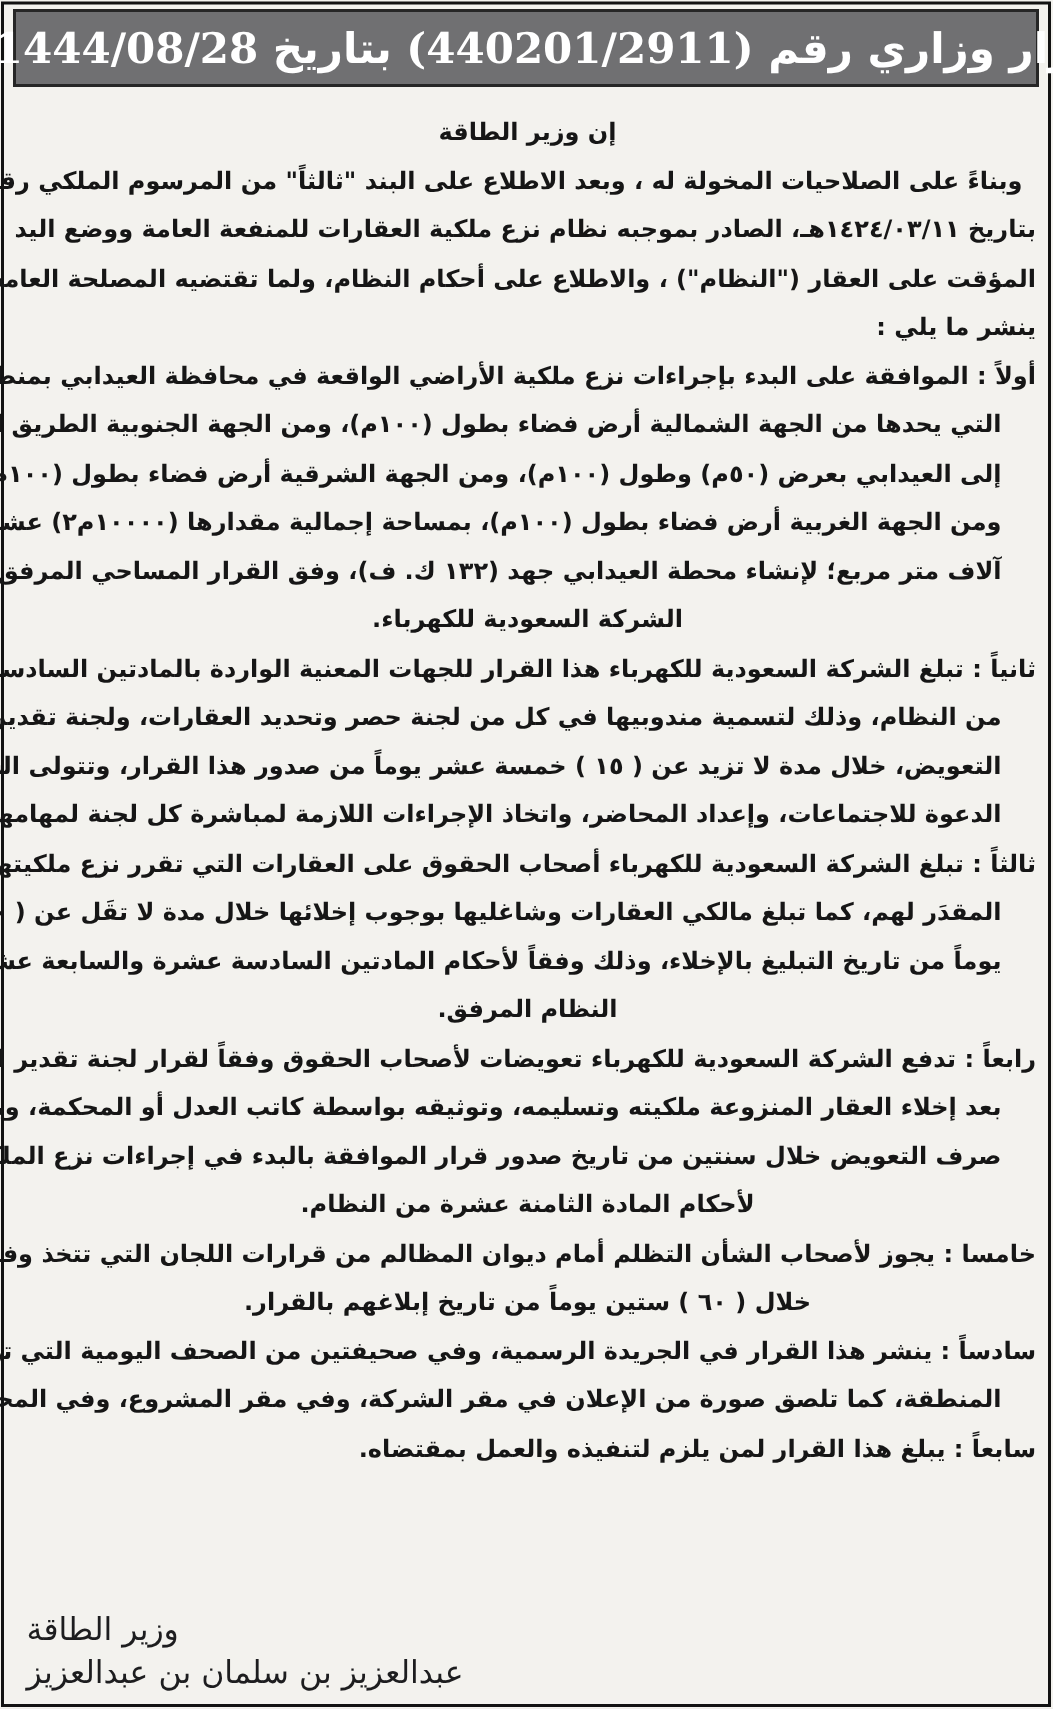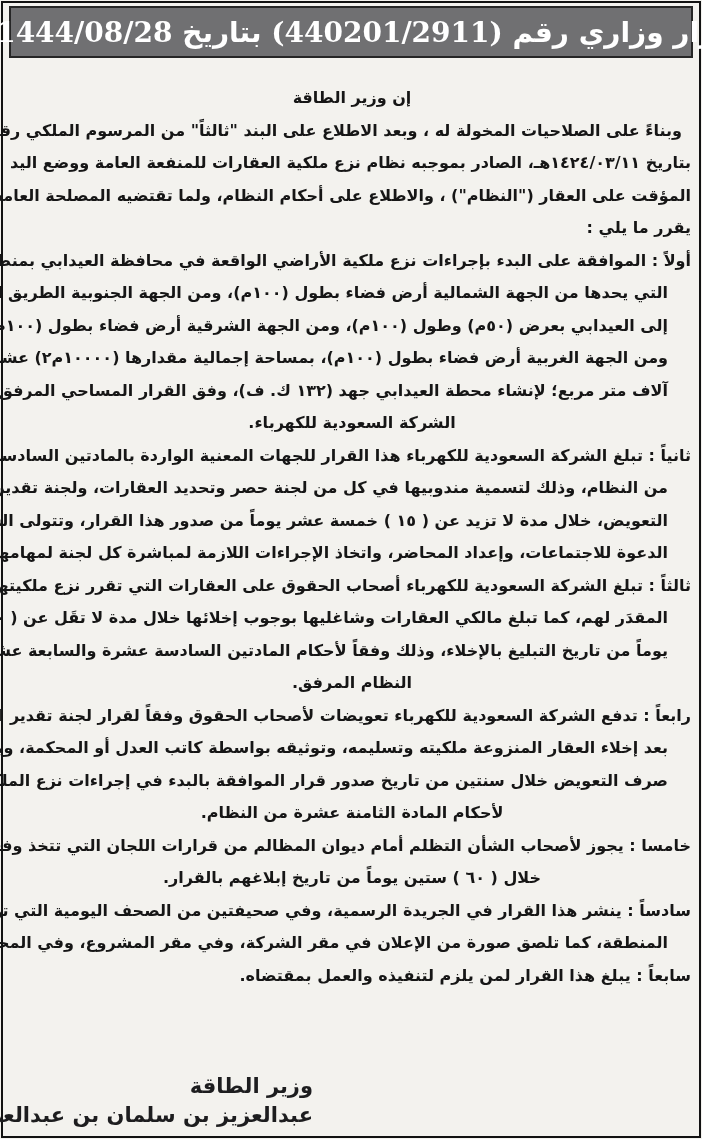--- a/index.html
+++ b/index.html
@@ -26,21 +26,21 @@
     box-sizing:border-box;
     display:flex;align-items:center;justify-content:center;
     color:#ffffff;
     font-family:"DejaVu Serif","DejaVu Sans",sans-serif;
     font-weight:bold;
     font-size:28px;
     white-space:nowrap;
   }
   .doc-body{
     position:absolute;
-    top:82px;right:11px;left:13px;
+    top:72px;right:11px;left:13px;
     font-weight:bold;
     font-size:16px;
     text-align:right;
   }
   .bline{
     height:32.5px;
     line-height:32.5px;
     white-space:nowrap;
   }
   .bline.center{text-align:center;white-space:normal;}
@@ -49,22 +49,22 @@
   .salutation{text-align:center;}
   .closing-line{
     position:absolute;
     top:1038px;left:228px;width:400px;height:33px;line-height:33px;
     text-align:center;
     font-weight:bold;font-size:16px;
   }
   .signature-block{
     position:absolute;
     top:1072px;left:18px;width:295px;
-    text-align:right;
-    font-weight:bold;
+    text-align:left;
+    font-weight:normal;
     font-size:21px;
     color:#1d1d1f;
   }
   .signature-block .sig-title{height:29px;line-height:29px;}
   .signature-block .sig-name{height:29px;line-height:29px;white-space:nowrap;}
 </style>
 </head>
 <body>
 
 <div class="page">
@@ -74,21 +74,21 @@
     <span>قرار وزاري رقم (440201/2911) بتاريخ 1444/08/28هـ</span>
   </div>
 
   <div class="doc-body">
     <div class="bline salutation">إن وزير الطاقة</div>
 
     <div class="bline p-first">وبناءً على الصلاحيات المخولة له ، وبعد الاطلاع على البند "ثالثاً" من المرسوم الملكي رقم (م/١٥)</div>
     <div class="bline">بتاريخ ١٤٢٤/٠٣/١١هـ، الصادر بموجبه نظام نزع ملكية العقارات للمنفعة العامة ووضع اليد</div>
     <div class="bline">المؤقت على العقار ("النظام") ، والاطلاع على أحكام النظام، ولما تقتضيه المصلحة العامة.</div>
 
-    <div class="bline">يقرر ما يلي :</div>
+    <div class="bline">ينشر ما يلي :</div>
 
     <div class="bline">أولاً : الموافقة على البدء بإجراءات نزع ملكية الأراضي الواقعة في محافظة العيدابي بمنطقة جازان،</div>
     <div class="bline indent">التي يحدها من الجهة الشمالية أرض فضاء بطول (١٠٠م)، ومن الجهة الجنوبية الطريق المؤدي</div>
     <div class="bline indent">إلى العيدابي بعرض (٥٠م) وطول (١٠٠م)، ومن الجهة الشرقية أرض فضاء بطول (١٠٠م)،</div>
     <div class="bline indent">ومن الجهة الغربية أرض فضاء بطول (١٠٠م)، بمساحة إجمالية مقدارها (١٠٠٠٠م٢) عشرة</div>
     <div class="bline indent">آلاف متر مربع؛ لإنشاء محطة العيدابي جهد (١٣٢ ك. ف)، وفق القرار المساحي المرفق، لصالح</div>
     <div class="bline center">الشركة السعودية للكهرباء.</div>
 
     <div class="bline">ثانياً : تبلغ الشركة السعودية للكهرباء هذا القرار للجهات المعنية الواردة بالمادتين السادسة والسابعة</div>
     <div class="bline indent">من النظام، وذلك لتسمية مندوبيها في كل من لجنة حصر وتحديد العقارات، ولجنة تقدير</div>

